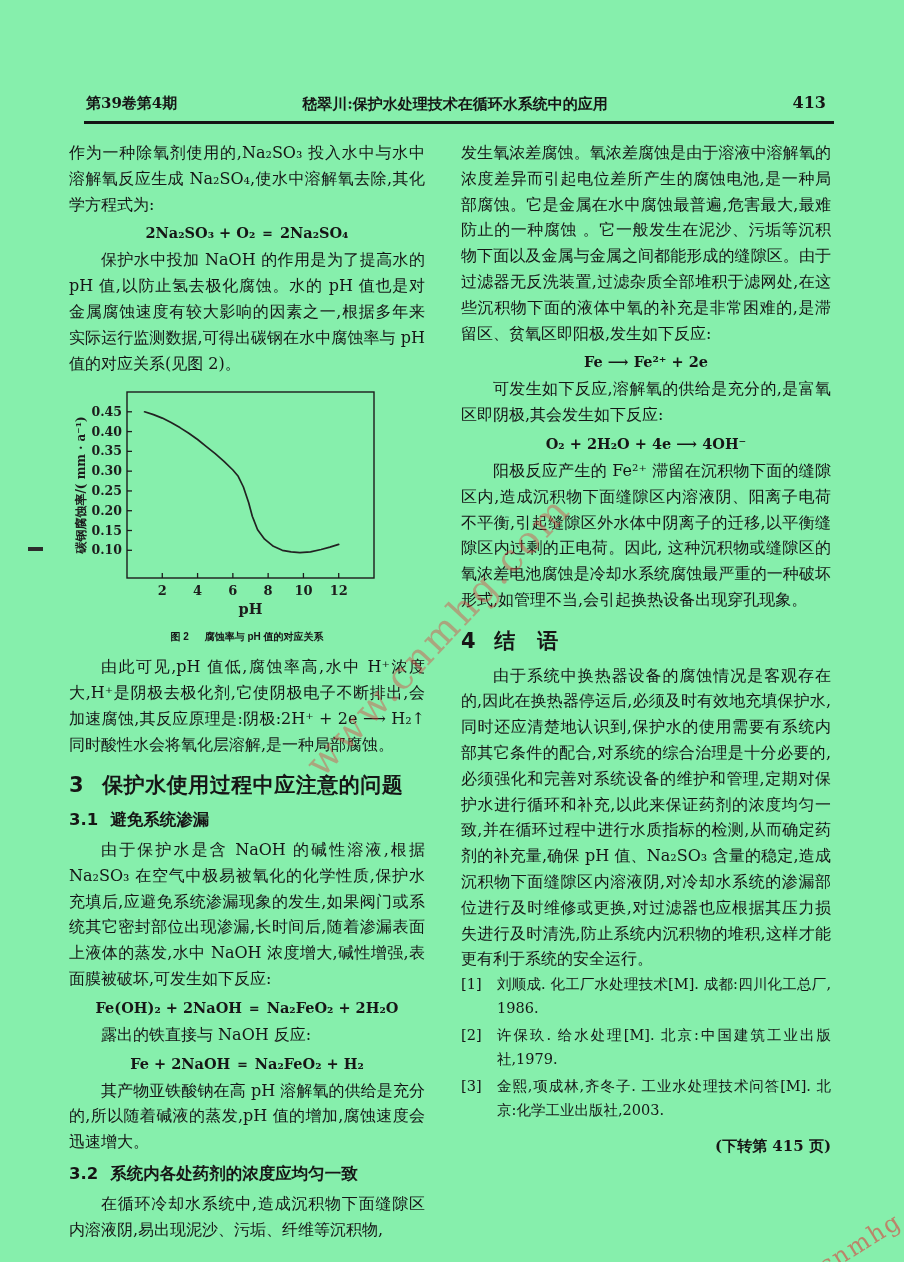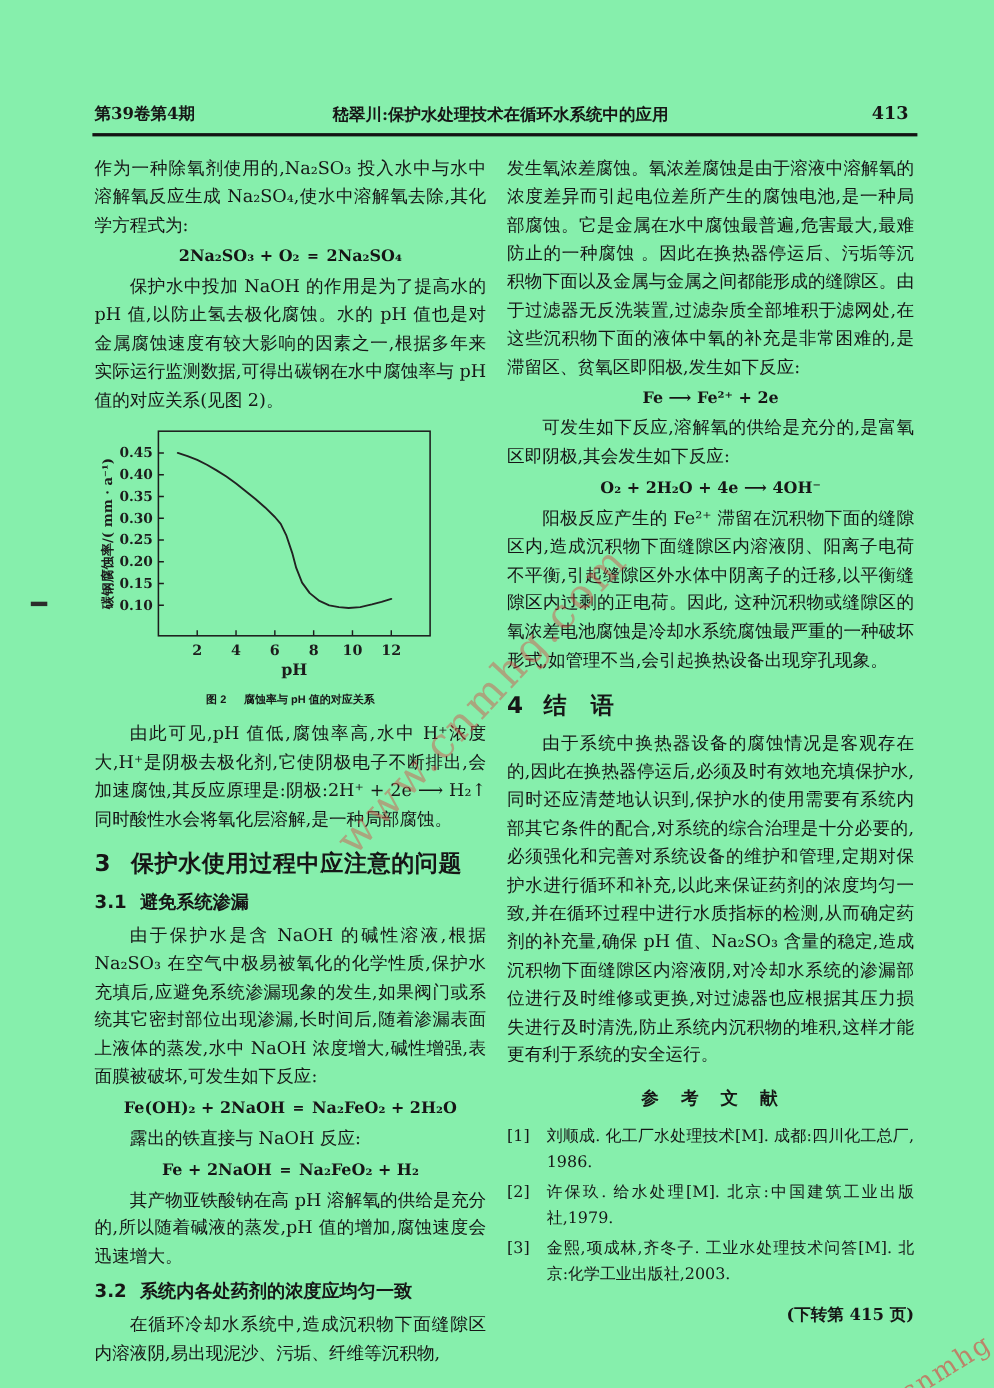--- a/index.html
+++ b/index.html
@@ -8,21 +8,21 @@
     background:#86efac;color:#161616;
     font-family:"DejaVu Serif","Liberation Serif",serif;
   }
   
   .hdr-left{position:absolute;left:86px;top:94px;font-size:15px;font-weight:700;}
   .hdr-center{position:absolute;left:200px;top:95px;width:510px;text-align:center;font-size:15px;font-weight:700;}
   .hdr-right{position:absolute;right:78px;top:93px;font-size:16px;font-weight:700;}
   .hdr-rule{position:absolute;left:84px;right:70px;top:121px;height:3px;background:#141414;}
   
   .col{position:absolute;top:140px;font-size:16px;line-height:25.8px;text-align:justify;}
-  .col-left{left:86px;width:356px;}
+  .col-left{left:69px;width:356px;}
   .col-right{left:461px;width:370px;}
   p{margin:0;text-indent:2em;}
   p.cont{text-indent:0;}
   .equation{text-align:center;text-indent:0;font-weight:700;font-size:14.5px;line-height:20px;margin:6px 0 4px;}
   h2.section{font-size:21px;font-weight:700;margin:16px 0 8px;letter-spacing:.5px;
     font-family:"DejaVu Sans","Liberation Sans",sans-serif;}
   .sec-num{margin-right:18px;}
   h3.subsection{font-size:16.5px;font-weight:700;margin:6px 0 4px;
     font-family:"DejaVu Sans","Liberation Sans",sans-serif;}
   .sub-num{margin-right:12px;}
@@ -122,32 +122,31 @@
     <div class="equation">Fe + 2NaOH ＝ Na₂FeO₂ + H₂</div>
     <p>其产物亚铁酸钠在高 pH 溶解氧的供给是充分的,所以随着碱液的蒸发,pH 值的增加,腐蚀速度会迅速增大。</p>
 
     <h3 class="subsection">
       <span class="sub-num">3.2</span><span>系统内各处药剂的浓度应均匀一致</span>
     </h3>
     <p>在循环冷却水系统中,造成沉积物下面缝隙区内溶液阴,易出现泥沙、污垢、纤维等沉积物,</p>
   </div>
 
   <div class="col col-right">
-    <p class="cont">发生氧浓差腐蚀。氧浓差腐蚀是由于溶液中溶解氧的浓度差异而引起电位差所产生的腐蚀电池,是一种局部腐蚀。它是金属在水中腐蚀最普遍,危害最大,最难防止的一种腐蚀 。因此在换热器停运后、污垢等沉积物下面以及金属与金属之间都能形成的缝隙区。由于过滤器无反洗装置,过滤杂质全部堆积于滤网处,在这些沉积物下面的液体中氧的补充是非常困难的,是滞留区、贫氧区即阳极,发生如下反应:</p>
+    <p class="cont">发生氧浓差腐蚀。氧浓差腐蚀是由于溶液中溶解氧的浓度差异而引起电位差所产生的腐蚀电池,是一种局部腐蚀。它是金属在水中腐蚀最普遍,危害最大,最难防止的一种腐蚀 。它一般发生在泥沙、污垢等沉积物下面以及金属与金属之间都能形成的缝隙区。由于过滤器无反洗装置,过滤杂质全部堆积于滤网处,在这些沉积物下面的液体中氧的补充是非常困难的,是滞留区、贫氧区即阳极,发生如下反应:</p>
     <div class="equation">Fe ⟶ Fe²⁺ + 2e</div>
     <p>可发生如下反应,溶解氧的供给是充分的,是富氧区即阴极,其会发生如下反应:</p>
     <div class="equation">O₂ + 2H₂O + 4e ⟶ 4OH⁻</div>
     <p>阳极反应产生的 Fe²⁺ 滞留在沉积物下面的缝隙区内,造成沉积物下面缝隙区内溶液阴、阳离子电荷不平衡,引起缝隙区外水体中阴离子的迁移,以平衡缝隙区内过剩的正电荷。因此, 这种沉积物或缝隙区的氧浓差电池腐蚀是冷却水系统腐蚀最严重的一种破坏形式,如管理不当,会引起换热设备出现穿孔现象。</p>
 
     <h2 class="section">
       <span class="sec-num">4</span><span>结　语</span>
     </h2>
     <p>由于系统中换热器设备的腐蚀情况是客观存在的,因此在换热器停运后,必须及时有效地充填保护水,同时还应清楚地认识到,保护水的使用需要有系统内部其它条件的配合,对系统的综合治理是十分必要的,必须强化和完善对系统设备的维护和管理,定期对保护水进行循环和补充,以此来保证药剂的浓度均匀一致,并在循环过程中进行水质指标的检测,从而确定药剂的补充量,确保 pH 值、Na₂SO₃ 含量的稳定,造成沉积物下面缝隙区内溶液阴,对冷却水系统的渗漏部位进行及时维修或更换,对过滤器也应根据其压力损失进行及时清洗,防止系统内沉积物的堆积,这样才能更有利于系统的安全运行。</p>
 
-    <div class="ref-title">参　考　文　献</div>
     <div class="ref">
       <span class="ref-label">[1]</span><span>刘顺成. 化工厂水处理技术[M]. 成都:四川化工总厂, 1986.</span>
     </div>
     <div class="ref">
       <span class="ref-label">[2]</span><span>许保玖. 给水处理[M]. 北京:中国建筑工业出版社,1979.</span>
     </div>
     <div class="ref">
       <span class="ref-label">[3]</span><span>金熙,项成林,齐冬子. 工业水处理技术问答[M]. 北京:化学工业出版社,2003.</span>
     </div>
     <div class="continuation">(下转第 415 页)</div>

